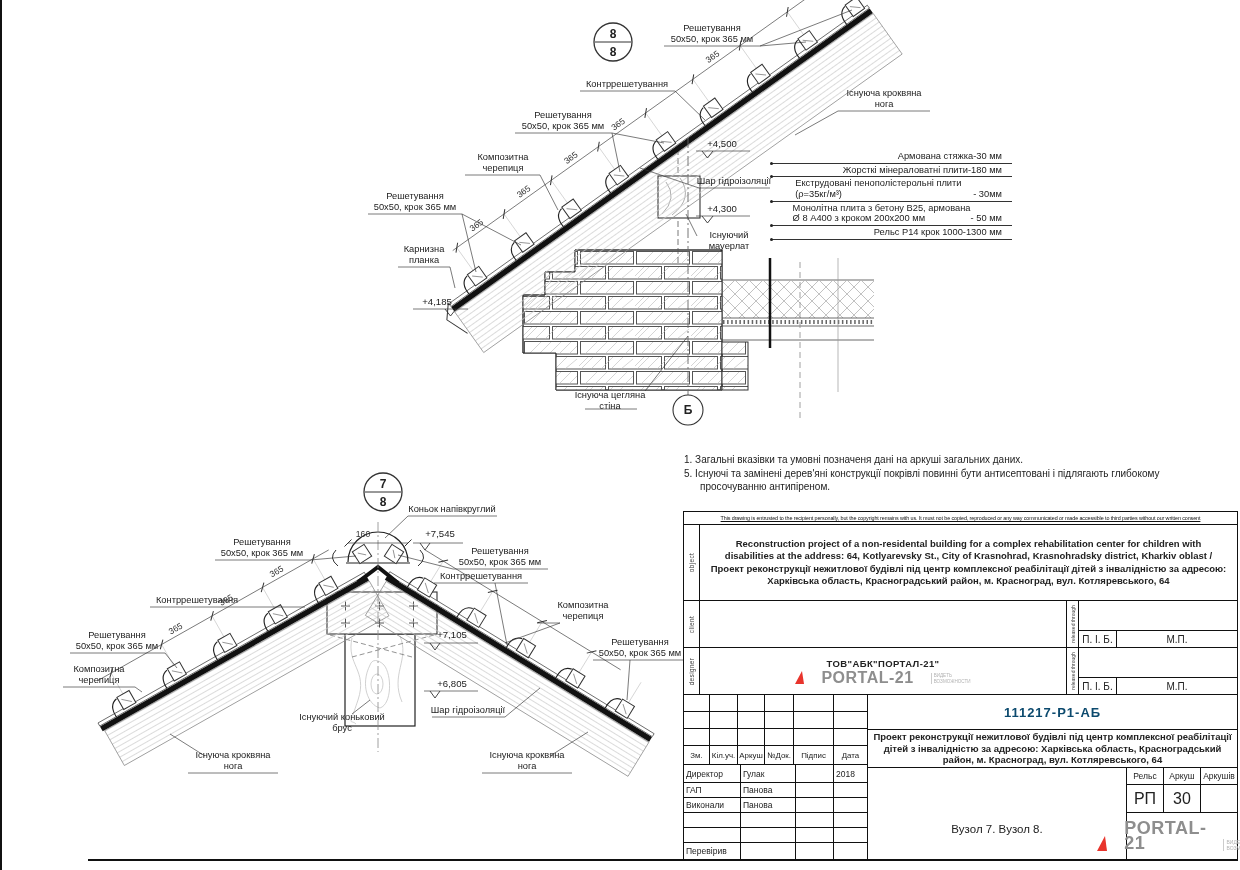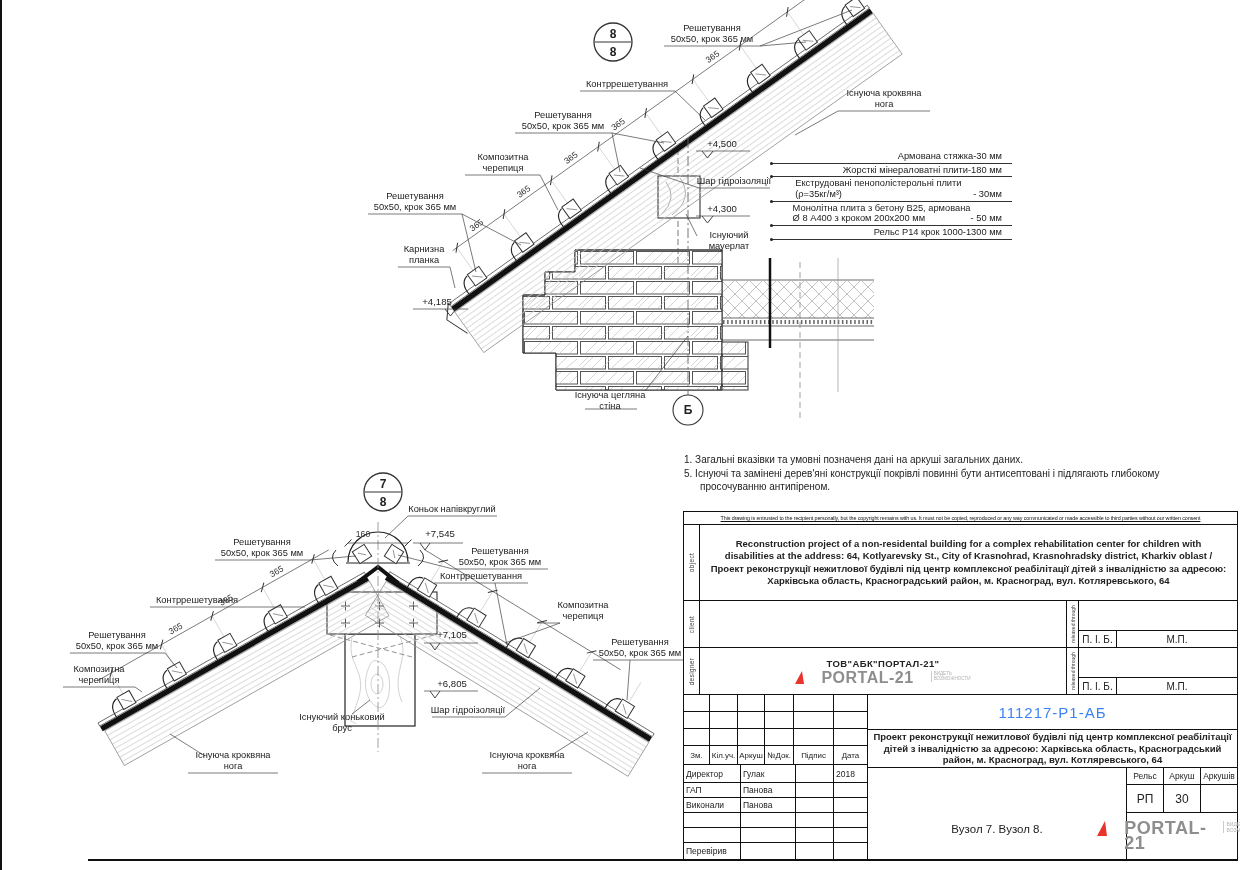--- a/index.html
+++ b/index.html
@@ -59,35 +59,35 @@
   .srow:last-child{border-bottom:none;}
   .sc{border-right:1px solid #111;display:flex;align-items:center;padding-left:2px;overflow:hidden;
       font-size:8.5px;white-space:nowrap;}
   .sc:last-child{border-right:none;}
   .hc{justify-content:center;padding-left:0;font-size:7.9px;text-align:center;}
   .w1{width:26px}.w2{width:28px}.w3{width:27px}.w4{width:29px}.w5{width:40px}.wf{flex:1}
   .r1{width:57px}.r2{width:55px}.r3{width:38px}
 
   .rb{flex:1;display:flex;flex-direction:column;}
   .docnum{height:35px;border-bottom:1px solid #111;display:flex;align-items:center;justify-content:center;
-          font-size:15px;letter-spacing:1px;color:#3b82f6;}
+          font-size:13px;letter-spacing:1px;color:#0c4a6e;font-weight:bold;}
   .pdesc{height:38px;border-bottom:1px solid #111;display:flex;align-items:center;justify-content:center;
          text-align:center;font-size:9.5px;font-weight:600;line-height:1.25;padding:0 4px;}
   .rb-bot{flex:1;display:flex;}
   .sheet-title{flex:1;border-right:1px solid #111;display:flex;align-items:center;justify-content:center;
                font-size:11.5px;padding-top:30px;}
   .stage-col{width:110px;display:flex;flex-direction:column;}
   .stage-hdr{height:17px;display:flex;border-bottom:1px solid #111;font-size:8.5px;}
-  .stage-val{height:28px;display:flex;border-bottom:1px solid #111;font-size:12px;justify-content:space-between;}
+  .stage-val{height:28px;display:flex;border-bottom:1px solid #111;font-size:16px;justify-content:space-between;}
   .stc{display:flex;align-items:center;justify-content:center;border-right:1px solid #111;}
   .stc:last-child{border-right:none;}
   .sw1{width:37px}.sw2{width:37px}.swf{flex:1}
   .stage-logo{flex:1;display:flex;align-items:center;justify-content:center;}
 
-  .logo{display:flex;align-items:flex-start;gap:17px;}
+  .logo{display:flex;align-items:flex-end;gap:17px;}
   .tri{width:0;height:0;border-left:7px solid transparent;border-right:2px solid transparent;
        border-bottom:13px solid #e8342c;}
   .ltext{font-size:16px;font-weight:700;color:#8e8e8e;letter-spacing:.5px;line-height:.85;}
   .ltag{font-size:4.6px;color:#b3b3b3;line-height:1.2;border-left:1px solid #ccc;padding-left:2px;text-align:left;}
   .logo.big .tri{border-bottom-width:15px;border-left-width:8px;}
   .logo.big .ltext{font-size:18px;}
   .logo.big .ltag{font-size:5px;}
 </style>
 </head>
 <body>

